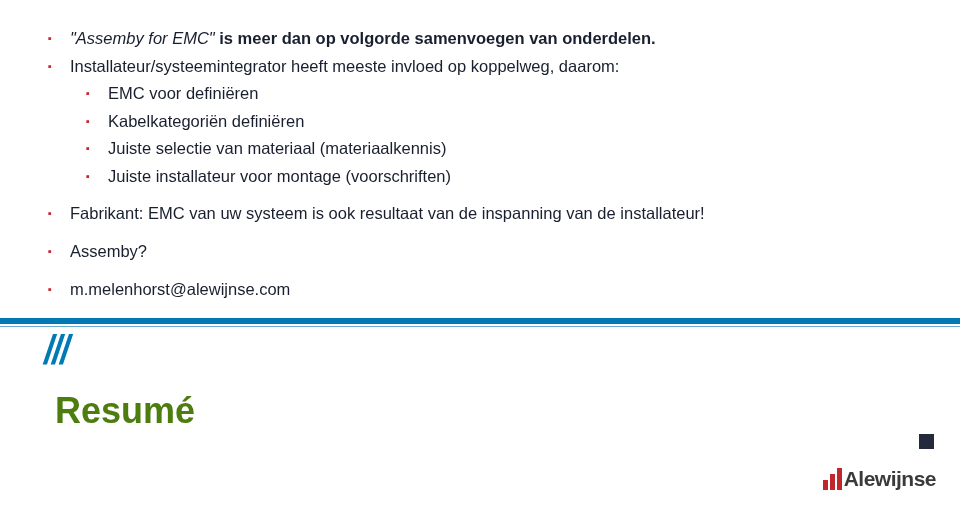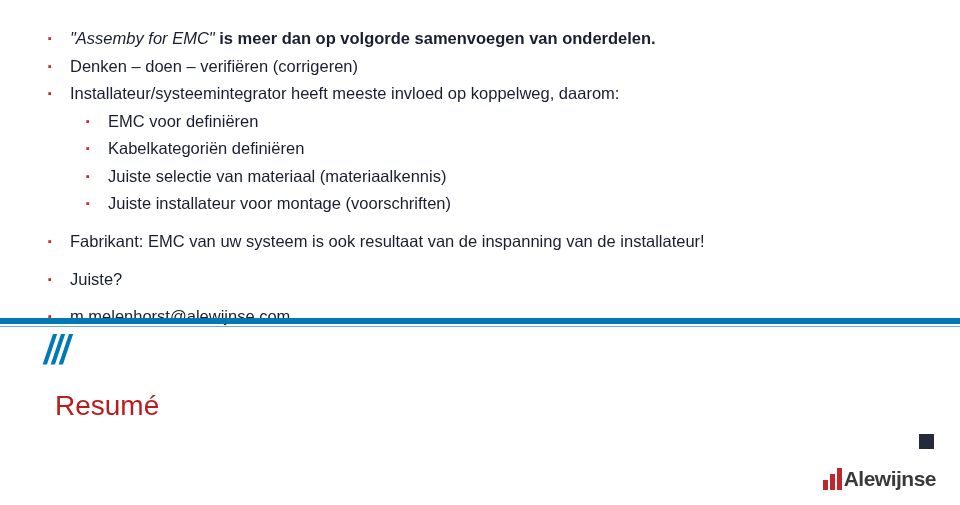--- a/index.html
+++ b/index.html
@@ -78,24 +78,24 @@
     font-size: 36px;
     letter-spacing: -2px;
     transform: scaleY(1.15);
     transform-origin: top left;
   }
 
   .footer-title {
     position: absolute;
     left: 55px;
     top: 390px;
-    font-size: 28px;
-    color: #b91c1c;
+    font-size: 36px;
+    color: #4d7c0f;
     font-family: "Segoe UI Light", "Segoe UI", Arial, sans-serif;
-    font-weight: 400;
+    font-weight: 700;
   }
 
   
   .sq {
     position: absolute;
     right: 26px;
     bottom: 56px;
     width: 15px;
     height: 15px;
     background: #222a3c;
@@ -130,39 +130,36 @@
 </style>
 </head>
 <body>
 
 <div class="content">
   <ul class="level1">
     <li class="quote-item">
       <span>"Assemby for EMC"</span><span class="quote-text"> is meer dan op volgorde samenvoegen van onderdelen.</span>
     </li>
     <li>
-      <span>Denken – doen – verifiëren (corrigeren)</span>
-    </li>
-    <li>
       <span>Installateur/systeemintegrator heeft meeste invloed op koppelweg, daarom:</span>
       <ul class="level2">
         <li><span>EMC voor definiëren</span></li>
         <li><span>Kabelkategoriën definiëren</span></li>
         <li><span>Juiste selectie van materiaal (materiaalkennis)</span></li>
         <li><span>Juiste installateur voor montage (voorschriften)</span></li>
       </ul>
     </li>
   </ul>
   <div class="spacer"></div>
   <ul class="level1">
     <li><span>Fabrikant: EMC van uw systeem is ook resultaat van de inspanning van de installateur!</span></li>
   </ul>
   <div class="spacer"></div>
   <ul class="level1">
-    <li><span>Juiste?</span></li>
+    <li><span>Assemby?</span></li>
   </ul>
   <div class="spacer"></div>
   <ul class="level1">
     <li><span>m.melenhorst@alewijnse.com</span></li>
   </ul>
 </div>
 
 <div class="band"></div>
 <div class="band-thin"></div>
 <div class="hashes">///</div>

